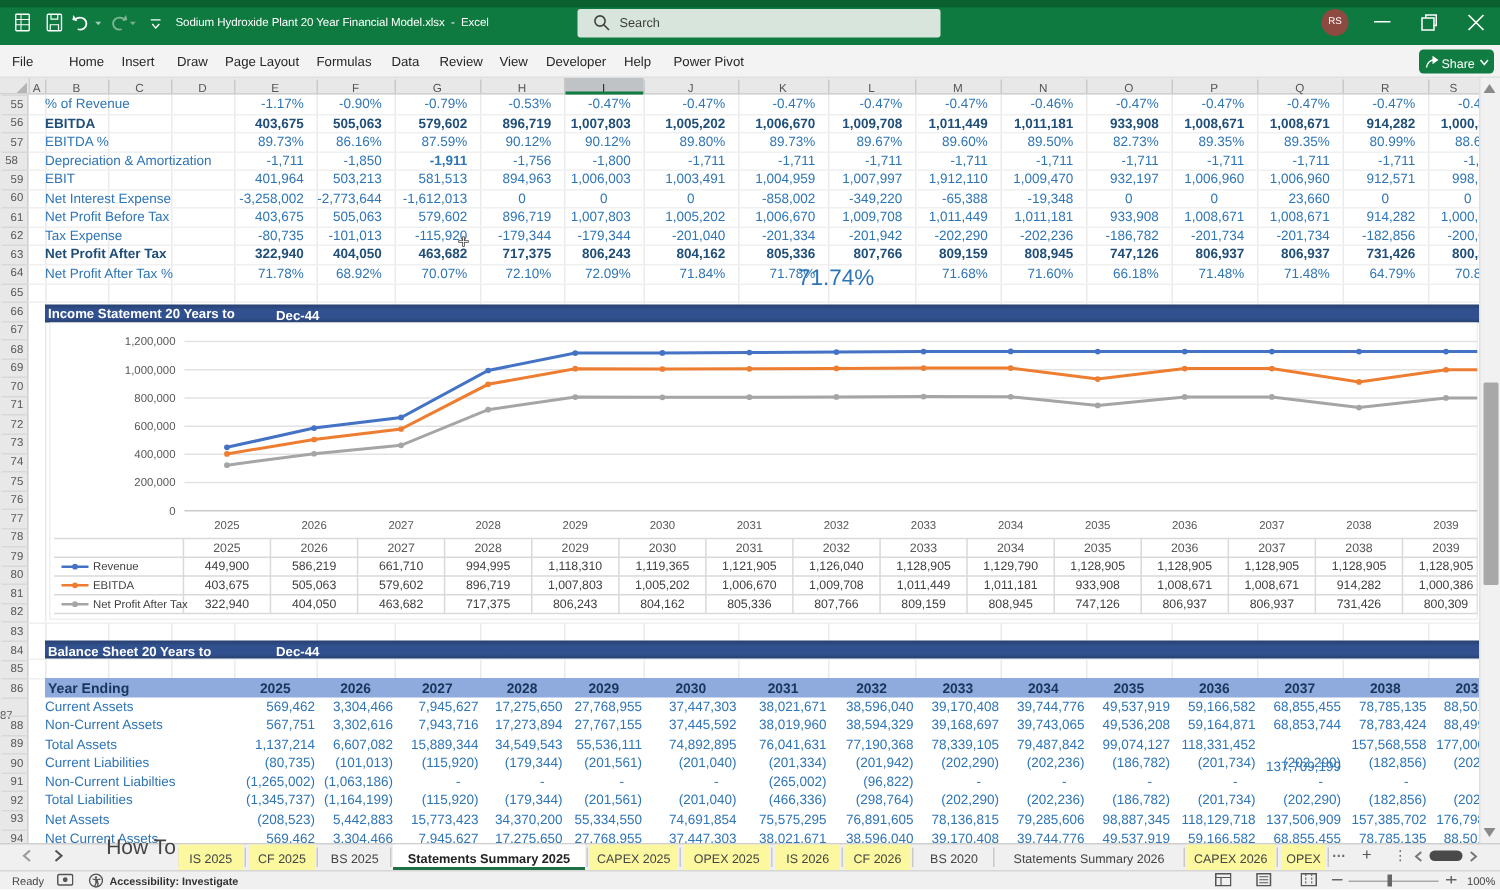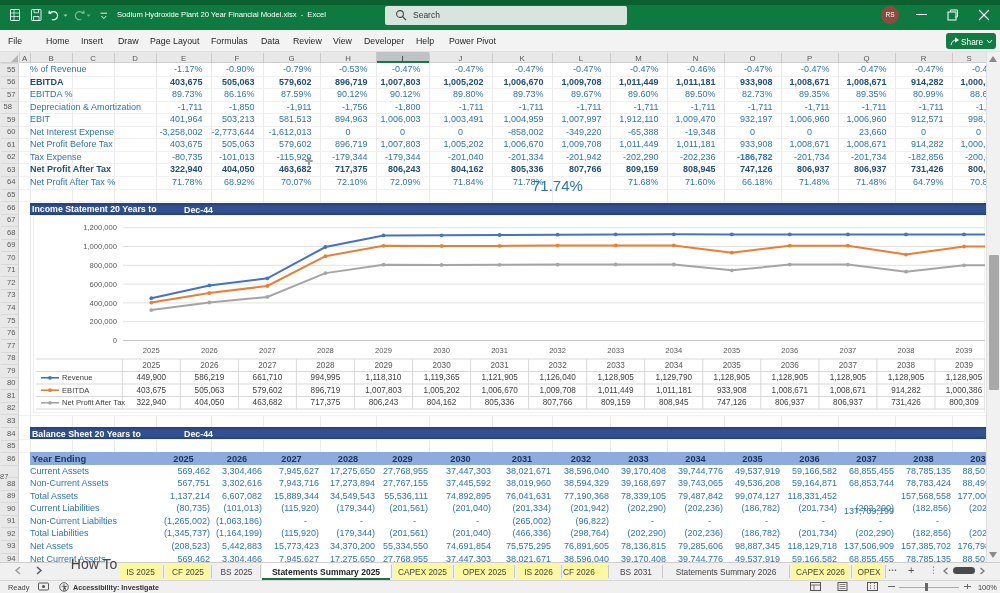--- a/index.html
+++ b/index.html
@@ -308,21 +308,21 @@
 <div class="num" style="left:611px;top:89.1px;width:47.5px;font-size:9px;color:#2e75b6;font-weight:normal">89.60%</div>
 <div class="num" style="left:668px;top:89.1px;width:47.5px;font-size:9px;color:#2e75b6;font-weight:normal">89.50%</div>
 <div class="num" style="left:725px;top:89.1px;width:47.5px;font-size:9px;color:#2e75b6;font-weight:normal">82.73%</div>
 <div class="num" style="left:782px;top:89.1px;width:47.5px;font-size:9px;color:#2e75b6;font-weight:normal">89.35%</div>
 <div class="num" style="left:839px;top:89.1px;width:47.5px;font-size:9px;color:#2e75b6;font-weight:normal">89.35%</div>
 <div class="num" style="left:896px;top:89.1px;width:47.5px;font-size:9px;color:#2e75b6;font-weight:normal">80.99%</div>
 <div class="num" style="left:952px;top:89.1px;width:48.5px;clip-path:inset(0 14px 0 0);font-size:9px;color:#2e75b6;font-weight:normal">88.62%</div>
 <div class="lbl" style="left:30px;top:101.7px;font-size:9px;color:#2e75b6;font-weight:normal">Depreciation &amp; Amortization</div>
 <div class="num" style="left:155px;top:101.7px;width:47.5px;font-size:9px;color:#2e75b6;font-weight:normal">-1,711</div>
 <div class="num" style="left:207px;top:101.7px;width:47.5px;font-size:9px;color:#2e75b6;font-weight:normal">-1,850</div>
-<div class="num" style="left:264px;top:101.7px;width:47.5px;font-size:9px;color:#2e75b6;font-weight:normal">-1,911</div>
+<div class="num" style="left:264px;top:101.7px;width:47.5px;font-size:9px;color:#2e75b6;font-weight:bold">-1,911</div>
 <div class="num" style="left:320px;top:101.7px;width:47.5px;font-size:9px;color:#2e75b6;font-weight:normal">-1,756</div>
 <div class="num" style="left:373px;top:101.7px;width:47.5px;font-size:9px;color:#2e75b6;font-weight:normal">-1,800</div>
 <div class="num" style="left:436px;top:101.7px;width:47.5px;font-size:9px;color:#2e75b6;font-weight:normal">-1,711</div>
 <div class="num" style="left:496px;top:101.7px;width:47.5px;font-size:9px;color:#2e75b6;font-weight:normal">-1,711</div>
 <div class="num" style="left:554px;top:101.7px;width:47.5px;font-size:9px;color:#2e75b6;font-weight:normal">-1,711</div>
 <div class="num" style="left:611px;top:101.7px;width:47.5px;font-size:9px;color:#2e75b6;font-weight:normal">-1,711</div>
 <div class="num" style="left:668px;top:101.7px;width:47.5px;font-size:9px;color:#2e75b6;font-weight:normal">-1,711</div>
 <div class="num" style="left:725px;top:101.7px;width:47.5px;font-size:9px;color:#2e75b6;font-weight:normal">-1,711</div>
 <div class="num" style="left:782px;top:101.7px;width:47.5px;font-size:9px;color:#2e75b6;font-weight:normal">-1,711</div>
 <div class="num" style="left:839px;top:101.7px;width:47.5px;font-size:9px;color:#2e75b6;font-weight:normal">-1,711</div>
@@ -380,21 +380,21 @@
 <div class="num" style="left:155px;top:151.9px;width:47.5px;font-size:9px;color:#2e75b6;font-weight:normal">-80,735</div>
 <div class="num" style="left:207px;top:151.9px;width:47.5px;font-size:9px;color:#2e75b6;font-weight:normal">-101,013</div>
 <div class="num" style="left:264px;top:151.9px;width:47.5px;font-size:9px;color:#2e75b6;font-weight:normal">-115,920</div>
 <div class="num" style="left:320px;top:151.9px;width:47.5px;font-size:9px;color:#2e75b6;font-weight:normal">-179,344</div>
 <div class="num" style="left:373px;top:151.9px;width:47.5px;font-size:9px;color:#2e75b6;font-weight:normal">-179,344</div>
 <div class="num" style="left:436px;top:151.9px;width:47.5px;font-size:9px;color:#2e75b6;font-weight:normal">-201,040</div>
 <div class="num" style="left:496px;top:151.9px;width:47.5px;font-size:9px;color:#2e75b6;font-weight:normal">-201,334</div>
 <div class="num" style="left:554px;top:151.9px;width:47.5px;font-size:9px;color:#2e75b6;font-weight:normal">-201,942</div>
 <div class="num" style="left:611px;top:151.9px;width:47.5px;font-size:9px;color:#2e75b6;font-weight:normal">-202,290</div>
 <div class="num" style="left:668px;top:151.9px;width:47.5px;font-size:9px;color:#2e75b6;font-weight:normal">-202,236</div>
-<div class="num" style="left:725px;top:151.9px;width:47.5px;font-size:9px;color:#2e75b6;font-weight:bold">-186,782</div>
+<div class="num" style="left:725px;top:151.9px;width:47.5px;font-size:9px;color:#2e75b6;font-weight:normal">-186,782</div>
 <div class="num" style="left:782px;top:151.9px;width:47.5px;font-size:9px;color:#2e75b6;font-weight:normal">-201,734</div>
 <div class="num" style="left:839px;top:151.9px;width:47.5px;font-size:9px;color:#2e75b6;font-weight:normal">-201,734</div>
 <div class="num" style="left:896px;top:151.9px;width:47.5px;font-size:9px;color:#2e75b6;font-weight:normal">-182,856</div>
 <div class="num" style="left:952px;top:151.9px;width:48.5px;clip-path:inset(0 14px 0 0);font-size:9px;color:#2e75b6;font-weight:normal">-200,077</div>
 <div class="lbl" style="left:30px;top:164.4px;font-size:9px;color:#1f4e79;font-weight:bold">Net Profit After Tax</div>
 <div class="num" style="left:155px;top:164.4px;width:47.5px;font-size:9px;color:#1f4e79;font-weight:bold">322,940</div>
 <div class="num" style="left:207px;top:164.4px;width:47.5px;font-size:9px;color:#1f4e79;font-weight:bold">404,050</div>
 <div class="num" style="left:264px;top:164.4px;width:47.5px;font-size:9px;color:#1f4e79;font-weight:bold">463,682</div>
 <div class="num" style="left:320px;top:164.4px;width:47.5px;font-size:9px;color:#1f4e79;font-weight:bold">717,375</div>
 <div class="num" style="left:373px;top:164.4px;width:47.5px;font-size:9px;color:#1f4e79;font-weight:bold">806,243</div>
@@ -780,23 +780,23 @@
 <div class="abs" style="left:393px;top:563px;width:59px;height:17px;background:#fbf8a0"></div>
 <div class="lbl" style="left:393px;top:566.5px;width:59px;text-align:center;font-size:8.3px;color:#444;overflow:hidden">CAPEX 2025</div>
 <div class="abs" style="left:453px;top:565px;width:1px;height:13px;background:#c9c9c9"></div>
 <div class="abs" style="left:456px;top:563px;width:57px;height:17px;background:#fbf8a0"></div>
 <div class="lbl" style="left:456px;top:566.5px;width:57px;text-align:center;font-size:8.3px;color:#444;overflow:hidden">OPEX 2025</div>
 <div class="abs" style="left:514px;top:565px;width:1px;height:13px;background:#c9c9c9"></div>
 <div class="abs" style="left:517px;top:563px;width:43px;height:17px;background:#fbf8a0"></div>
 <div class="lbl" style="left:517px;top:566.5px;width:43px;text-align:center;font-size:8.3px;color:#444;overflow:hidden">IS 2026</div>
 <div class="abs" style="left:561px;top:565px;width:1px;height:13px;background:#c9c9c9"></div>
 <div class="abs" style="left:563px;top:563px;width:44px;height:17px;background:#fbf8a0"></div>
-<div class="lbl" style="left:563px;top:566.5px;width:44px;text-align:left;font-size:8.3px;color:#444;overflow:hidden">CF 2026</div>
+<div class="lbl" style="left:563px;top:566.5px;width:44px;text-align:center;font-size:8.3px;color:#444;overflow:hidden">CF 2026</div>
 <div class="abs" style="left:608px;top:565px;width:1px;height:13px;background:#c9c9c9"></div>
-<div class="lbl" style="left:611px;top:566.5px;width:50px;text-align:center;font-size:8.3px;color:#444">BS 2031</div>
+<div class="lbl" style="left:611px;top:566.5px;width:50px;text-align:center;font-size:8.3px;color:#444">BS 2020</div>
 <div class="abs" style="left:662px;top:565px;width:1px;height:13px;background:#c9c9c9"></div>
 <div class="lbl" style="left:664px;top:566.5px;width:124px;text-align:center;font-size:8.3px;color:#444">Statements Summary 2026</div>
 <div class="abs" style="left:789px;top:565px;width:1px;height:13px;background:#c9c9c9"></div>
 <div class="abs" style="left:791px;top:563px;width:59px;height:17px;background:#fbf8a0"></div>
 <div class="lbl" style="left:791px;top:566.5px;width:59px;text-align:center;font-size:8.3px;color:#444;overflow:hidden">CAPEX 2026</div>
 <div class="abs" style="left:851px;top:565px;width:1px;height:13px;background:#c9c9c9"></div>
 <div class="abs" style="left:854px;top:563px;width:30px;height:17px;background:#fbf8a0"></div>
 <div class="lbl" style="left:854px;top:566.5px;width:30px;text-align:center;font-size:8.3px;color:#444;overflow:hidden">OPEX</div>
 <div class="abs" style="left:885px;top:565px;width:1px;height:13px;background:#c9c9c9"></div>
 <div class="lbl" style="left:888px;top:565px;font-size:9px;color:#666;font-weight:bold">⋯</div>

